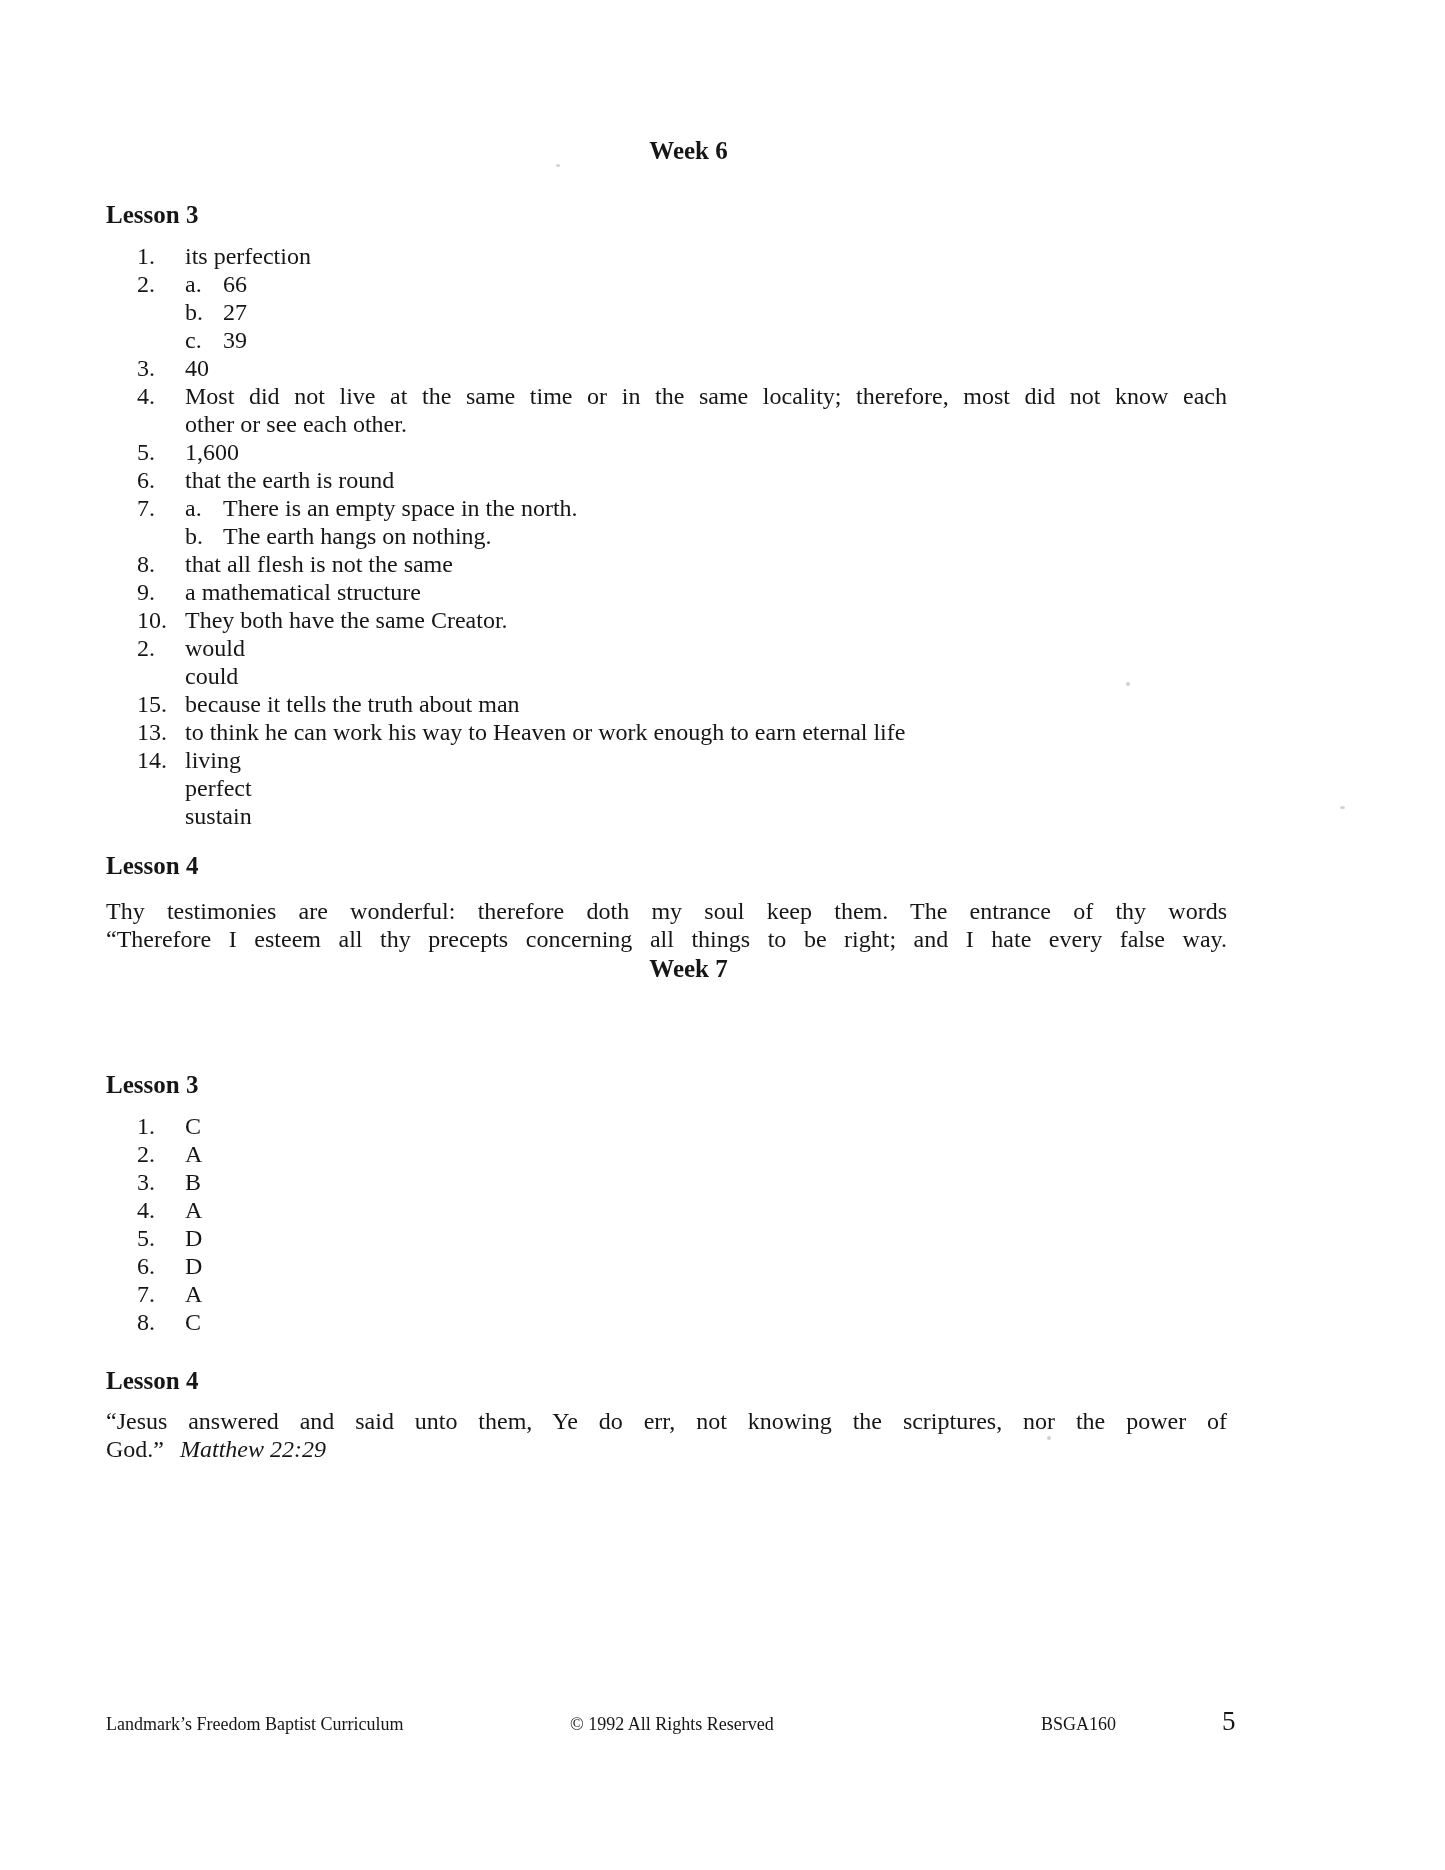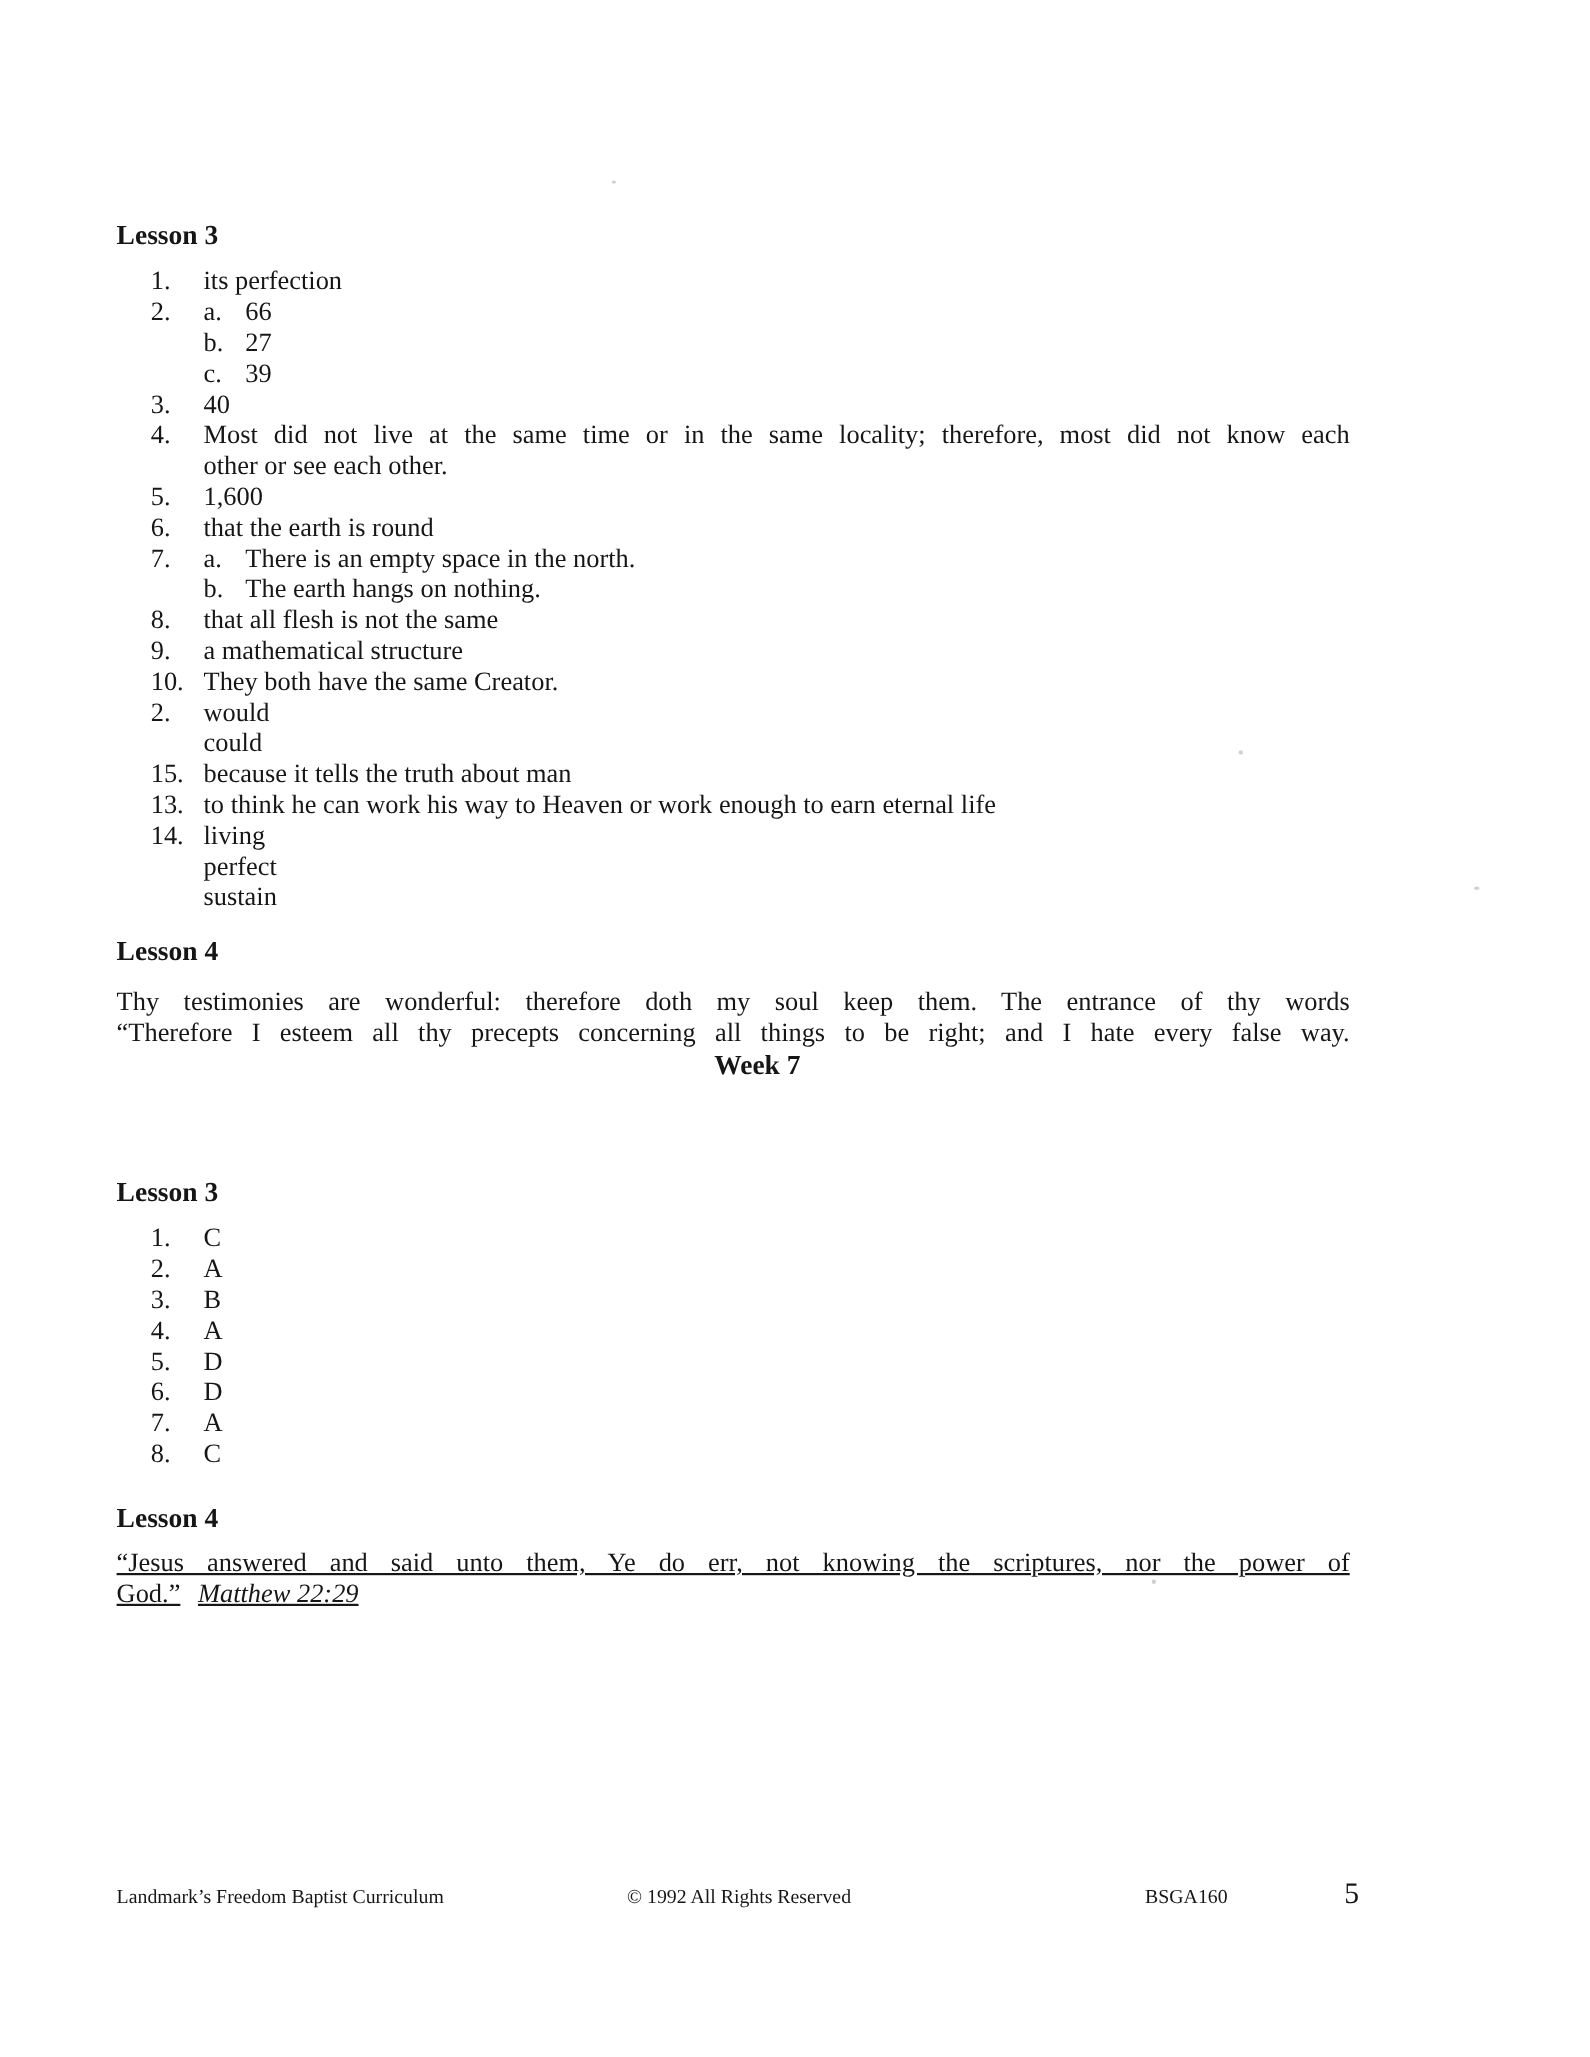--- a/index.html
+++ b/index.html
@@ -65,20 +65,21 @@
     background:#9a9a9a;
     opacity:.45;
     border-radius:50%;
   }
 </style>
 </head>
 <body>
 
 <div class="page">
 
+  <div class="week-heading" style="top:137px;">Week 6</div>
 
   <div class="heading" style="left:106px;top:201px;">Lesson 3</div>
 
   <div class="list" style="left:137px;top:242px;">
     <div class="row">
       <span class="num">1.</span>
       <span class="txt">its perfection</span>
     </div>
     <div class="row">
       <span class="num">2.</span>
@@ -207,21 +208,21 @@
       <span class="txt">A</span>
     </div>
     <div class="row">
       <span class="num">8.</span>
       <span class="txt">C</span>
     </div>
   </div>
 
   <div class="heading" style="left:106px;top:1367px;">Lesson 4</div>
 
-  <div class="para" style="top:1407px;text-decoration:underline;">
+  <div class="para" style="top:1407px;">
     <div class="just">“Jesus answered and said unto them, Ye do err, not knowing the scriptures, nor the power of</div>
     <div><span>God.”</span><span class="ref">Matthew 22:29</span></div>
   </div>
 
   <div class="footer-item" style="left:106px;top:1713px;">Landmark’s Freedom Baptist Curriculum</div>
   <div class="footer-item" style="left:570px;top:1713px;">© 1992 All Rights Reserved</div>
   <div class="footer-item" style="left:1041px;top:1713px;">BSGA160</div>
   <div class="page-num" style="left:1222px;top:1706px;">5</div>
 
   <div class="speck" style="left:556px;top:164px;width:4px;height:3px;"></div>

